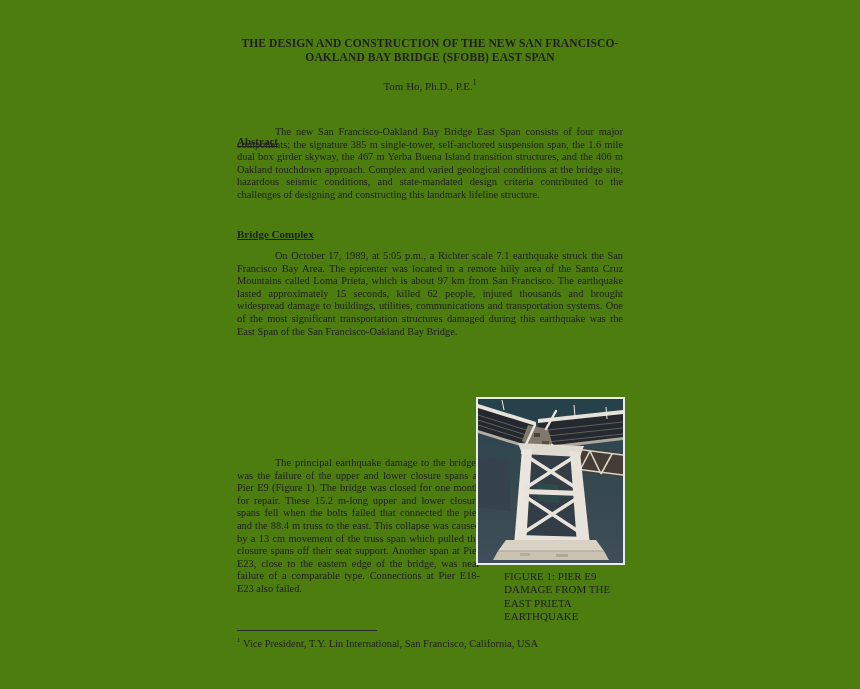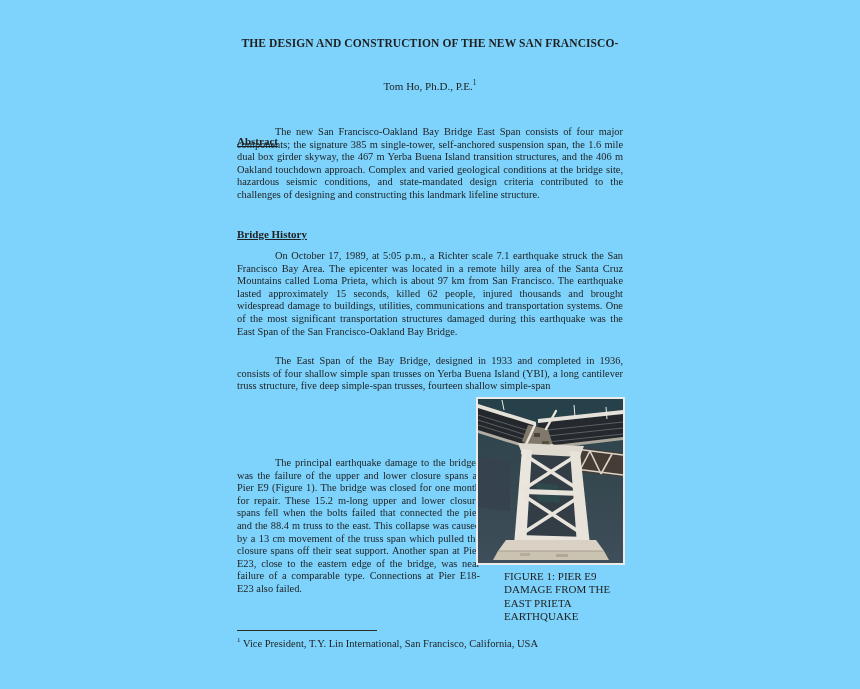--- a/index.html
+++ b/index.html
@@ -1,19 +1,19 @@
 <!DOCTYPE html>
 <html><head>
 <meta charset="utf-8">
 <style>
   html,body{margin:0;padding:0;}
   .page{
     position:relative;
     width:860px;height:689px;
-    background:#7dd3fc;
+    background:#4d7c0f;
     color:#1f1f1f;
     font-family:"Liberation Serif","DejaVu Serif",serif;
     overflow:hidden;
   }
   .abs{position:absolute;}
   .center{left:0;width:860px;text-align:center;}
   .title{top:36px;font-weight:bold;font-size:11.5px;line-height:14px;letter-spacing:0.1px;}
   .author{top:78px;font-size:11px;}
   .author sup{font-size:7.5px;}
   .heading{font-weight:bold;font-size:11px;text-decoration:underline;margin:0;}
@@ -49,35 +49,35 @@
   .footnote{left:237px;top:636px;font-size:10.5px;}
   .footnote sup{font-size:7px;}
 </style>
 </head>
 <body>
 
 <div class="page">
 
   <div class="abs center title">
     <div>THE DESIGN AND CONSTRUCTION OF THE NEW SAN FRANCISCO-</div>
+    <div>OAKLAND BAY BRIDGE (SFOBB) EAST SPAN</div>
   </div>
 
   <div class="abs center author">
     <span>Tom Ho, Ph.D., P.E.</span><sup>1</sup>
   </div>
 
   <h2 class="abs heading h-abstract">Abstract</h2>
 
   <p class="abs body wide indent p-abstract">The new San Francisco-Oakland Bay Bridge East Span consists of four major components; the signature 385 m single-tower, self-anchored suspension span, the 1.6 mile dual box girder skyway, the 467 m Yerba Buena Island transition structures, and the 406 m Oakland touchdown approach. Complex and varied geological conditions at the bridge site, hazardous seismic conditions, and state-mandated design criteria contributed to the challenges of designing and constructing this landmark lifeline structure.</p>
 
-  <h2 class="abs heading h-history">Bridge History</h2>
+  <h2 class="abs heading h-history">Bridge Complex</h2>
 
   <p class="abs body wide indent p-hist1">On October 17, 1989, at 5:05 p.m., a Richter scale 7.1 earthquake struck the San Francisco Bay Area. The epicenter was located in a remote hilly area of the Santa Cruz Mountains called Loma Prieta, which is about 97 km from San Francisco. The earthquake lasted approximately 15 seconds, killed 62 people, injured thousands and brought widespread damage to buildings, utilities, communications and transportation systems. One of the most significant transportation structures damaged during this earthquake was the East Span of the San Francisco-Oakland Bay Bridge.</p>
 
-  <p class="abs body wide indent p-hist2a">The East Span of the Bay Bridge, designed in 1933 and completed in 1936, consists of four shallow simple span trusses on Yerba Buena Island (YBI), a long cantilever truss structure, five deep simple-span trusses, fourteen shallow simple-span</p>
 
 
   <p class="abs body narrow indent p-hist3">The principal earthquake damage to the bridges was the failure of the upper and lower closure spans at Pier E9 (Figure 1). The bridge was closed for one month for repair. These 15.2 m-long upper and lower closure spans fell when the bolts failed that connected the pier and the 88.4 m truss to the east. This collapse was caused by a 13 cm movement of the truss span which pulled the closure spans off their seat support. Another span at Pier E23, close to the eastern edge of the bridge, was near failure of a comparable type. Connections at Pier E18-E23 also failed.</p>
 
   <figure class="abs photo">
     <svg viewBox="0 0 145 164" preserveAspectRatio="none">
       <defs>
         <linearGradient id="wg" x1="0" y1="0" x2="0" y2="1">
           <stop offset="0" stop-color="#2b454d"></stop>
           <stop offset="0.5" stop-color="#35474f"></stop>

